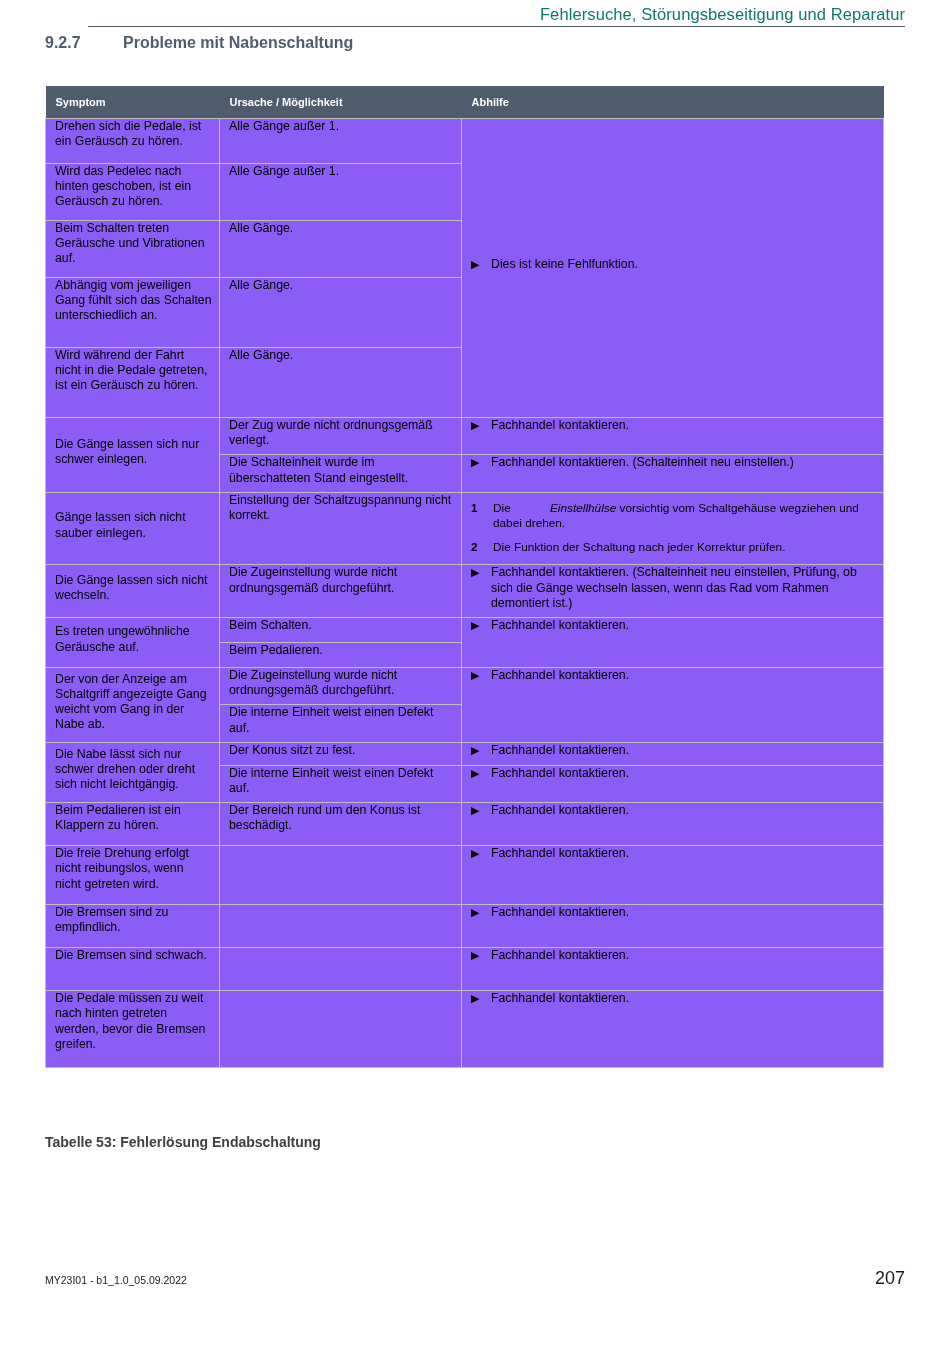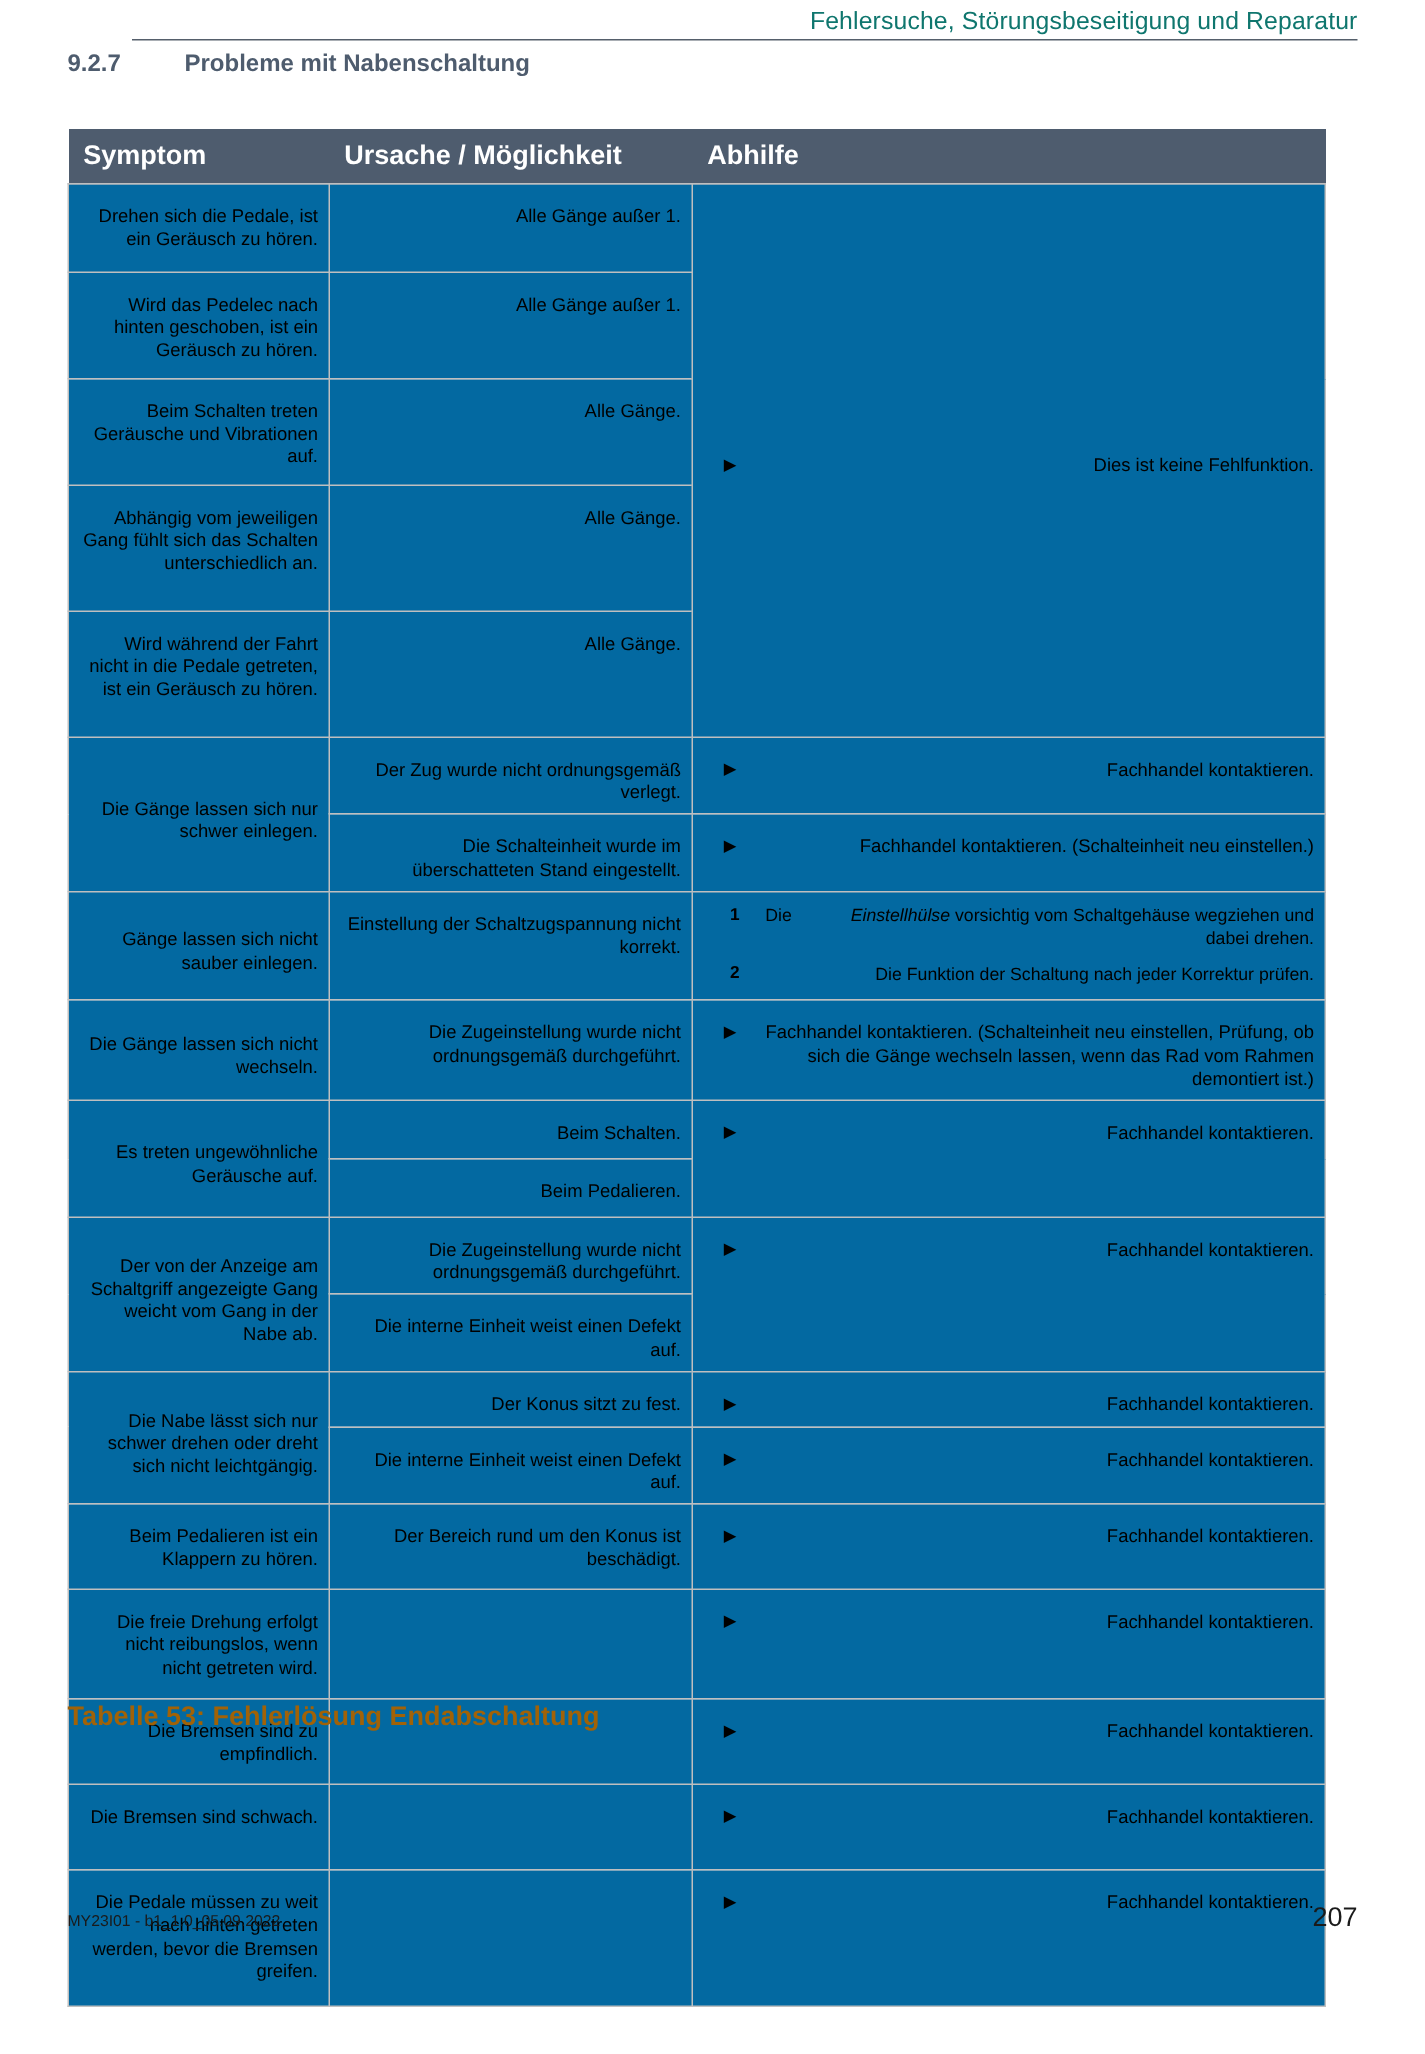--- a/index.html
+++ b/index.html
@@ -68,39 +68,38 @@
     width: 838px;
     table-layout: fixed;
   }
   table.main col.c1 { width: 174px; }
   table.main col.c2 { width: 242px; }
   table.main col.c3 { width: 422px; }
 
   table.main thead th {
     background: #4e5c6e;
     color: #ffffff;
-    font-size: 18px;
+    font-size: 11px;
     font-weight: bold;
     text-align: left;
     padding: 7px 8px 8px 10px;
     height: 17px;
     vertical-align: middle;
     border: none;
     margin-top: 44px;
   }
 
   table.main td {
     border: 1px solid #bfbfbf;
     vertical-align: top;
     font-size: 12.3px;
     line-height: 15.2px;
-    padding: 14px 7px 6px 9px;
-    background: #0369a1;
+    padding: 0 7px 6px 9px;
+    background: #8b5cf6;
     word-wrap: break-word;
-    text-align: right;
   }
   td.sym { background: #ffffff; }
   td.green { background: #ccffcc; }
   td.blue  { background: #b8d7f5; }
   td.white { background: #ffffff; }
 
   
   .arrow-item {
     display: flex;
     align-items: flex-start;
@@ -130,23 +129,23 @@
     line-height: 15.2px;
   }
   .num-text { flex: 1 1 auto; font-size: 11.8px; line-height: 15.2px; }
   .ital { font-style: italic; margin-left: 36px; }
 
   
   .caption {
     position: absolute;
     left: 45px;
     top: 1134px;
-    font-size: 18px;
+    font-size: 14px;
     font-weight: bold;
-    color: #a16207;
+    color: #404040;
   }
 
   
   .footer {
     position: absolute;
     left: 45px;
     right: 45px;
     top: 1268px;
     display: flex;
     justify-content: space-between;

